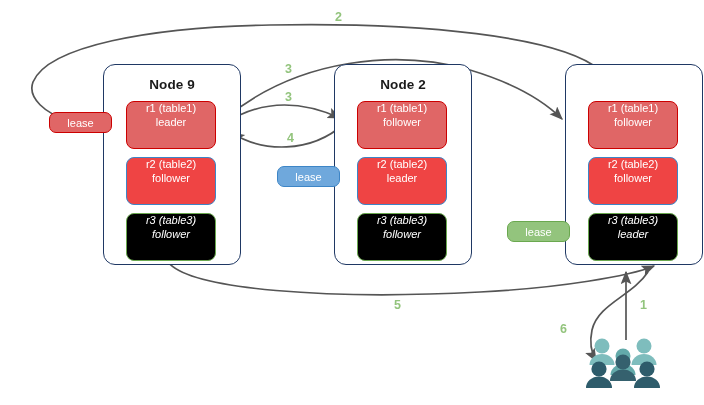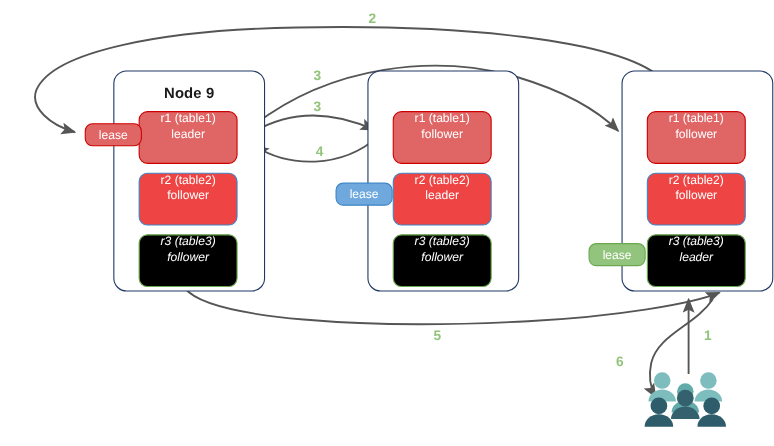--- a/index.html
+++ b/index.html
@@ -69,22 +69,21 @@
   .lease {
     position: absolute;
     box-sizing: border-box;
     border-radius: 7px;
     display: flex;
     align-items: center;
     justify-content: center;
     color: #ffffff;
     font-size: 11px;
     height: 21px;
-    width: 52px;
-    margin-left: 28px;
+    width: 63px;
   }
   .lease-red   { background: #e06666; border: 1.6px solid #cc0000; }
   .lease-blue  { background: #6fa8dc; border: 1.6px solid #3d85c6; }
   .lease-green { background: #93c47d; border: 1.6px solid #6aa84f; }
 
   .step-label {
     position: absolute;
     color: #93c47d;
     font-size: 12.5px;
     font-weight: bold;
@@ -136,20 +135,21 @@
       <span class="ln">r2 (table2)</span>
       <span class="ln">follower</span>
     </div>
     <div class="replica rep-green r-slot-3">
       <span class="ln">r3 (table3)</span>
       <span class="ln">follower</span>
     </div>
   </div>
 
   <div class="node-box" style="left:334px; top:64px; width:138px; height:201px;">
+    <div class="node-title">Node 2</div>
 
     <div class="replica rep-red r-slot-1">
       <span class="ln">r1 (table1)</span>
       <span class="ln">follower</span>
     </div>
     <div class="replica rep-blue r-slot-2">
       <span class="ln">r2 (table2)</span>
       <span class="ln">leader</span>
     </div>
     <div class="replica rep-green r-slot-3">

